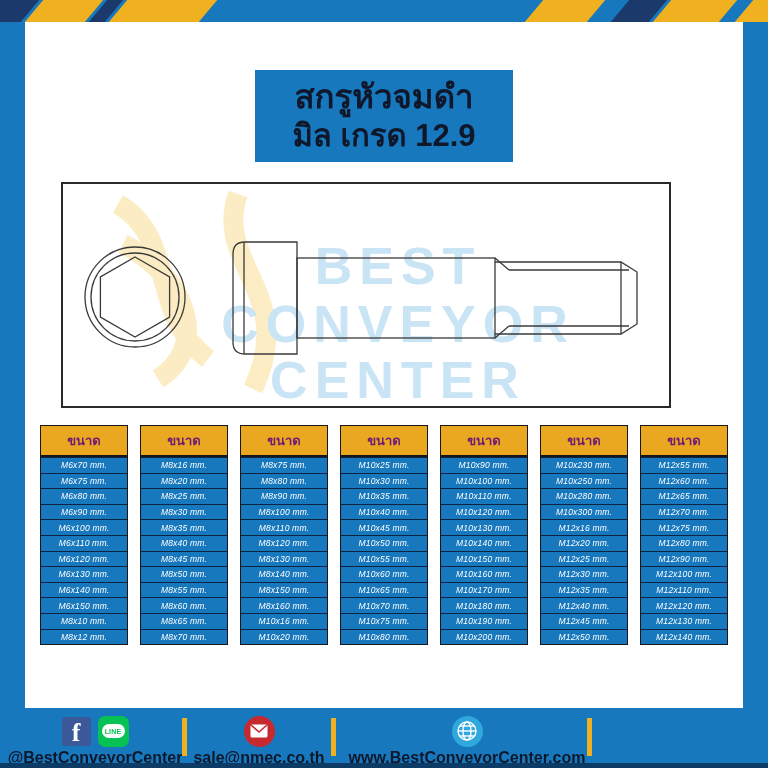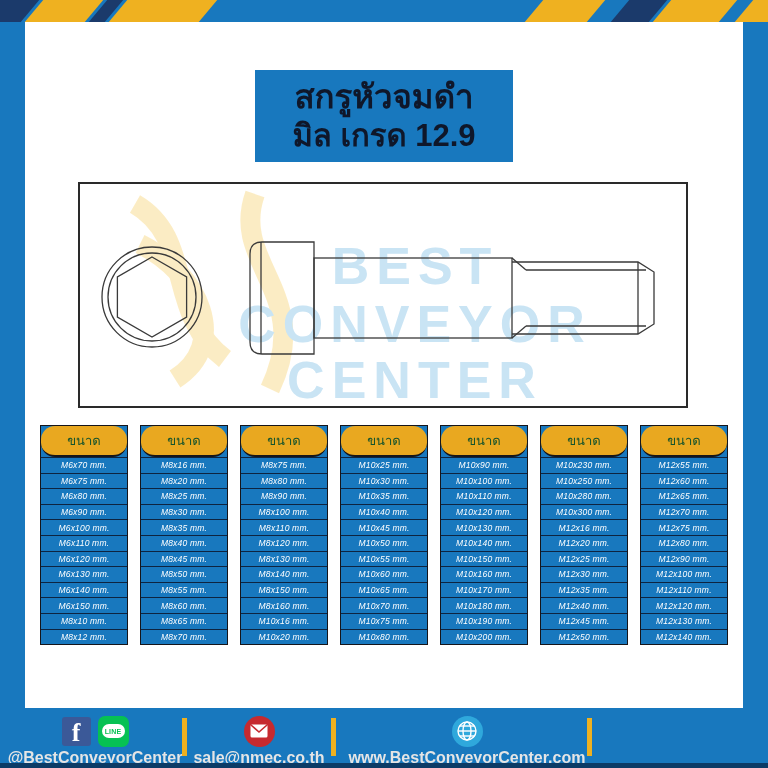--- a/index.html
+++ b/index.html
@@ -10,40 +10,40 @@
   .frame.left{left:0;} .frame.right{right:0;}
   .topbar{position:absolute;top:0;left:0;width:768px;height:22px;background:#1878BE;overflow:hidden;}
   .stripe{position:absolute;top:0;height:22px;transform:skewX(-40deg);}
   .stripe.y{background:#EFB120;} .stripe.n{background:#1B3A6B;}
   
   .title-box{position:absolute;left:255px;top:70px;width:258px;height:92px;background:#1878BE;
              display:flex;flex-direction:column;justify-content:center;align-items:center;}
   .title-box div{color:#0f172a;font-weight:bold;line-height:1.22;white-space:nowrap;}
   .t1{font-size:33px;} .t2{font-size:31px;}
   
-  .drawing{position:absolute;left:78px;top:182px;width:610px;height:226px;background:#fff;
+  .drawing{position:absolute;left:61px;top:182px;width:610px;height:226px;background:#fff;
            border:2px solid #2a2a2a;box-sizing:border-box;}
   .wm-text{fill:#C9E4F4;font-weight:bold;font-family:"Liberation Sans",sans-serif;
            font-size:52px;letter-spacing:7px;}
   
   .tables{position:absolute;left:40px;top:425px;display:flex;gap:12px;}
   .size-col{width:88px;border:1.5px solid #15151a;box-sizing:border-box;background:#1878BE;}
-  .size-head{height:29px;background:#E9A820;border-bottom:2px solid #15151a;color:#14532d;
-             font-weight:normal;font-size:13px;display:flex;align-items:center;justify-content:center;border-radius:14px;}
+  .size-head{height:29px;background:#E9A820;border-bottom:2px solid #15151a;color:#701a75;
+             font-weight:bold;font-size:13px;display:flex;align-items:center;justify-content:center;}
   .size-row{height:14.6px;border-top:1px solid #0E2440;color:#fff;font-size:8.5px;font-style:italic;
             display:flex;align-items:center;justify-content:center;letter-spacing:.2px;}
   .size-row:first-of-type{border-top:none;}
   
   footer{position:absolute;left:0;bottom:0;width:768px;height:60px;background:#1878BE;
          display:flex;align-items:flex-start;padding:6px 0 0 10px;box-sizing:border-box;}
   .fbottom{position:absolute;left:0;bottom:0;width:768px;height:5px;background:#0C3B66;}
   .fsec{display:flex;flex-direction:column;align-items:center;justify-content:flex-start;}
   .s1{width:170px;} .s2{width:140px;} .s3{width:236px;margin-left:11px;} .s4{flex:1;}
   .ficons{height:34px;display:flex;align-items:center;gap:7px;}
-  .flabel{color:#e5e5e5;font-weight:bold;font-size:16px;white-space:nowrap;margin-top:1px;}
+  .flabel{color:#0f172a;font-weight:bold;font-size:16px;white-space:nowrap;margin-top:1px;}
   .fdiv{width:5px;height:38px;background:#EFB120;align-self:center;margin:0 2px 8px 2px;}
   .fb{width:29px;height:29px;background:#3B5998;color:#fff;display:flex;align-items:flex-end;
       justify-content:center;font-family:"Liberation Serif",serif;font-weight:bold;font-size:26px;
       line-height:.95;overflow:hidden;border-radius:3px;}
   .line-ic{width:31px;height:31px;background:#06C153;border-radius:7px;display:flex;
            align-items:center;justify-content:center;}
   .line-bubble{background:#fff;border-radius:8px;width:23px;height:14px;display:flex;align-items:center;
            justify-content:center;color:#06C153;font-weight:bold;font-size:7px;letter-spacing:.2px;}
   .circle-icon{width:31px;height:31px;border-radius:50%;display:flex;align-items:center;justify-content:center;}
   .email-bg{background:#C62A2F;} .globe-bg{background:#2FA8DC;} .phone-bg{background:#F2BE2A;}

